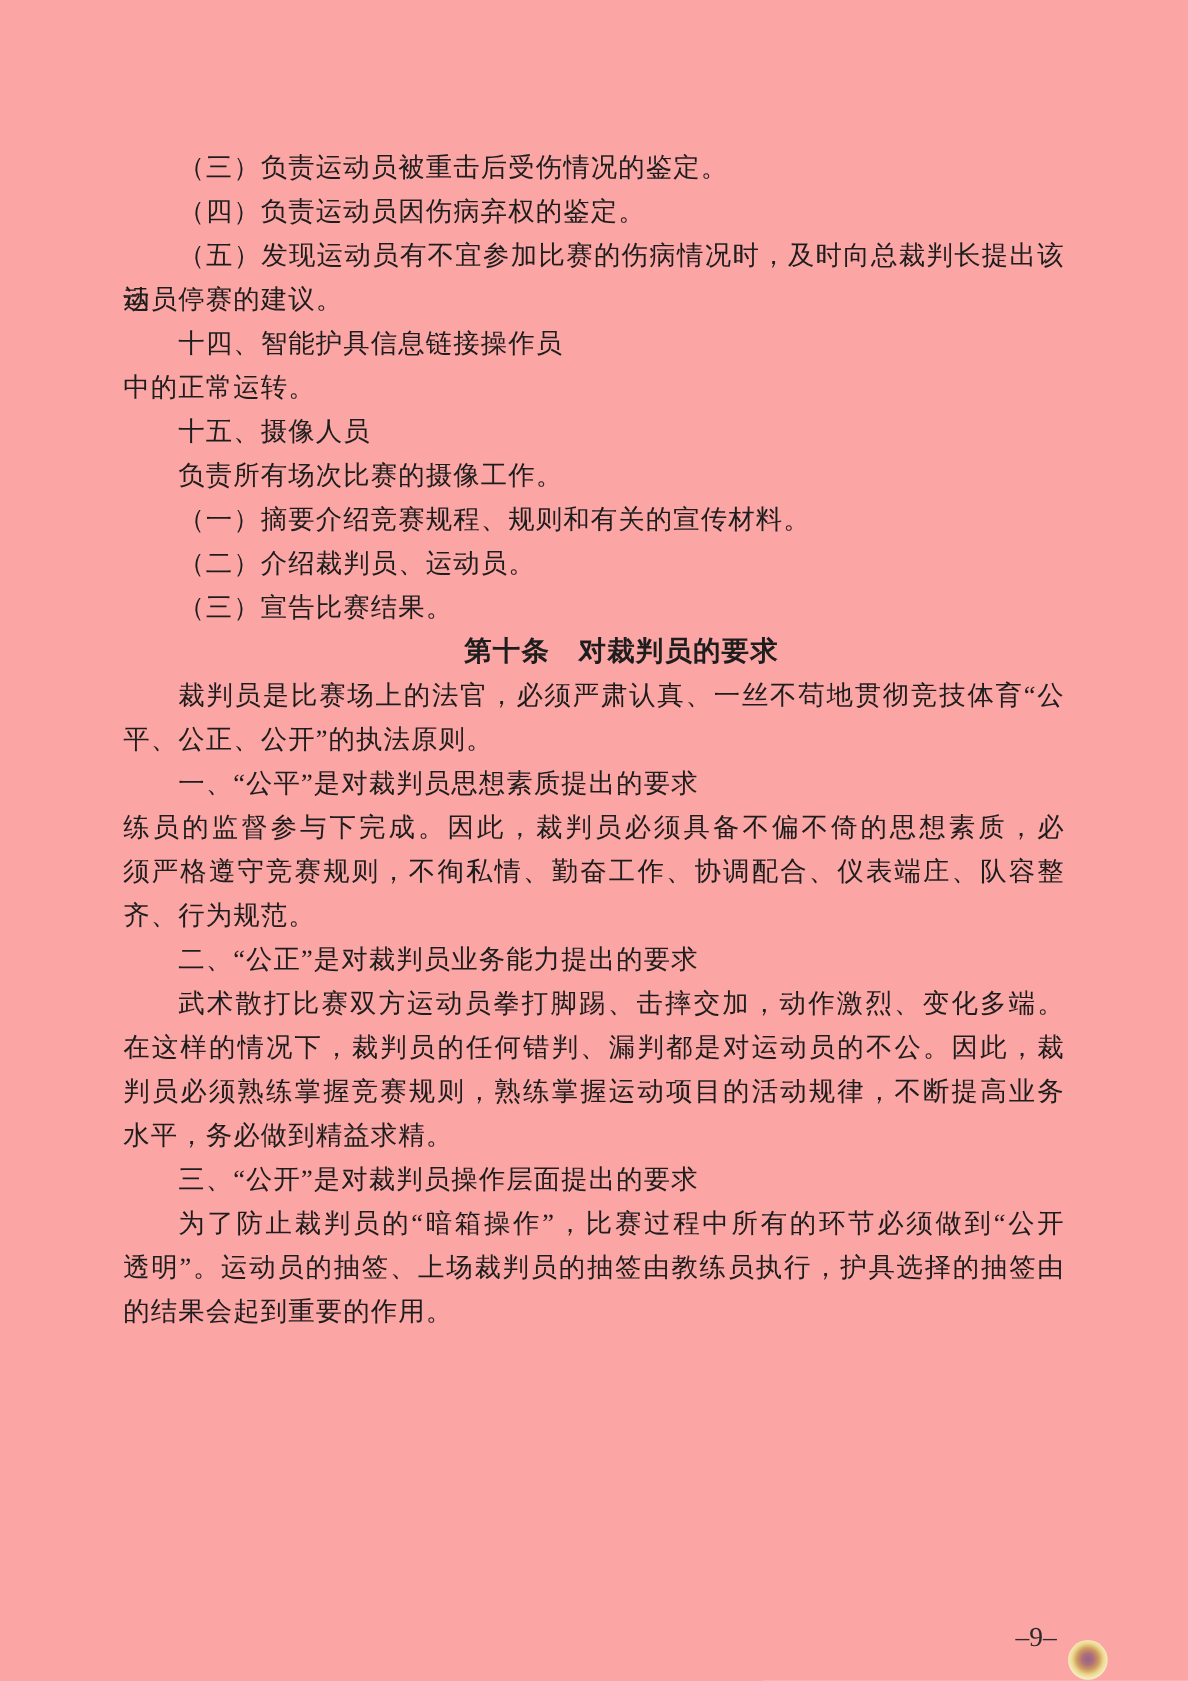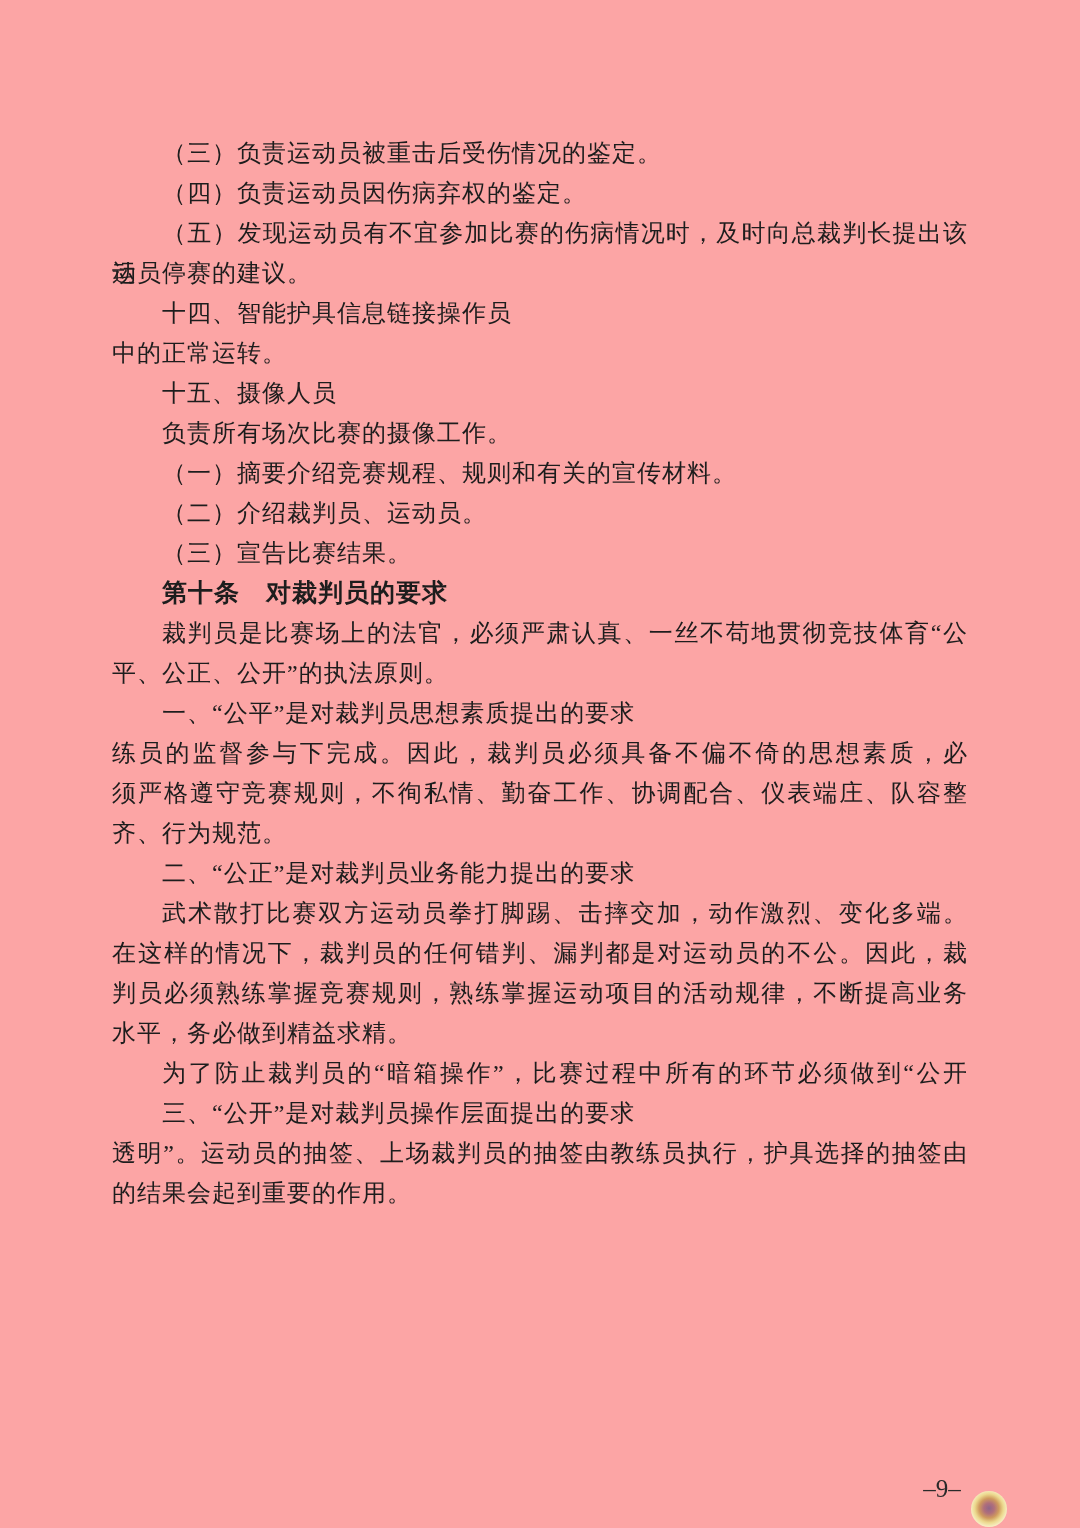--- a/index.html
+++ b/index.html
@@ -32,20 +32,21 @@
     text-align: left;
   }
   .line.indent { text-indent: 50px; }
   .line.justify {
     text-align: justify;
     text-align-last: justify;
   }
   .line.bold {
     font-weight: bold;
     font-size: 25px;
+    text-align: center;
   }
   .footer-page {
     position: absolute;
     left: 902px;
     top: 1472px;
     width: 80px;
     text-align: center;
     font-size: 25px;
     line-height: 34px;
     color: #2a2a2a;
@@ -88,22 +89,22 @@
       <div class="line">平、公正、公开”的执法原则。</div>
       <div class="line indent">一、“公平”是对裁判员思想素质提出的要求</div>
       <div class="line justify">练员的监督参与下完成。因此，裁判员必须具备不偏不倚的思想素质，必</div>
       <div class="line justify">须严格遵守竞赛规则，不徇私情、勤奋工作、协调配合、仪表端庄、队容整</div>
       <div class="line">齐、行为规范。</div>
       <div class="line indent">二、“公正”是对裁判员业务能力提出的要求</div>
       <div class="line indent justify">武术散打比赛双方运动员拳打脚踢、击摔交加，动作激烈、变化多端。</div>
       <div class="line justify">在这样的情况下，裁判员的任何错判、漏判都是对运动员的不公。因此，裁</div>
       <div class="line justify">判员必须熟练掌握竞赛规则，熟练掌握运动项目的活动规律，不断提高业务</div>
       <div class="line">水平，务必做到精益求精。</div>
+      <div class="line indent">三、“公开”是对裁判员操作层面提出的要求</div>
       <div class="line indent justify">为了防止裁判员的“暗箱操作”，比赛过程中所有的环节必须做到“公开</div>
-      <div class="line indent">三、“公开”是对裁判员操作层面提出的要求</div>
       <div class="line justify">透明”。运动员的抽签、上场裁判员的抽签由教练员执行，护具选择的抽签由</div>
       <div class="line">的结果会起到重要的作用。</div>
     </div>
 
   <div class="footer-page">–9–</div>
 
   <div class="seal"></div>
 
 </div>
 

